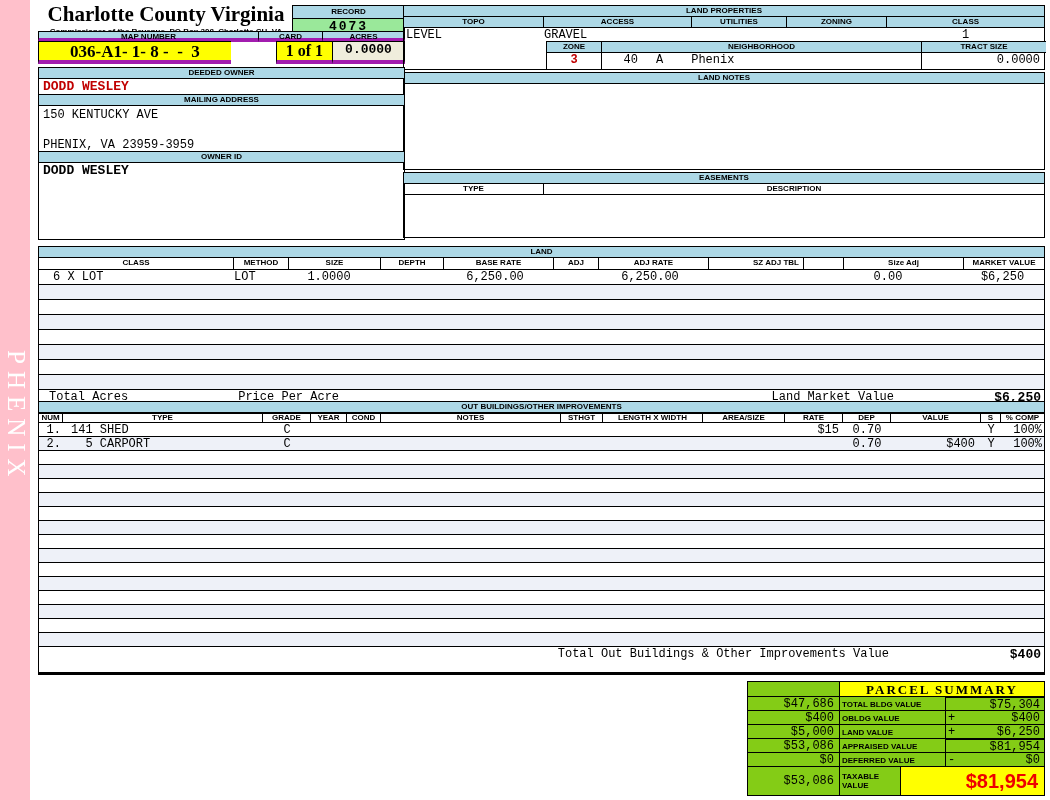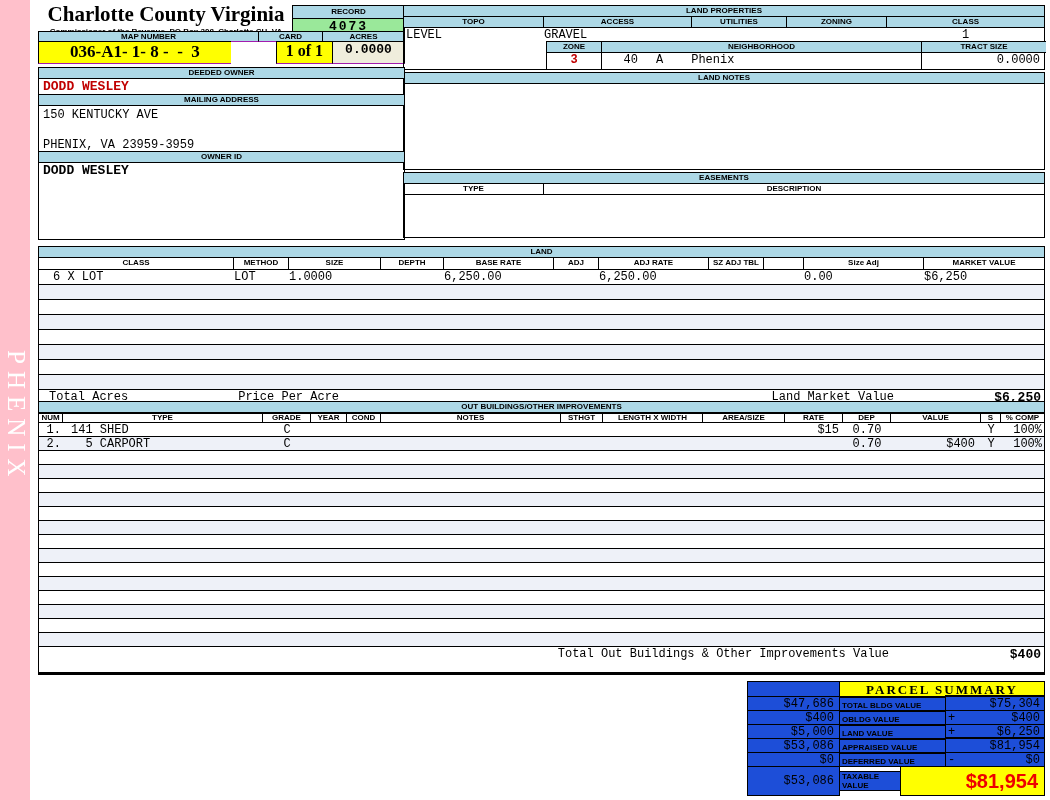--- a/index.html
+++ b/index.html
@@ -21,21 +21,21 @@
 
   
   #record-box{left:292px;top:5px;width:113px;}
   #record-box .hdr{height:12px;line-height:12px;border:1px solid #000;}
   #record-box .val{height:14px;line-height:14px;border:1px solid #000;border-top:none;background:#9AE89A;
      font:bold 13px "Liberation Mono",monospace;text-align:center;letter-spacing:2px;}
 
   
   #map-table{left:38px;top:31px;width:367px;}
   .frow{display:flex;}
-  .bcell{border-top:1px solid #000;border-bottom:1px solid #a21caf;border-left:1px solid #000;box-sizing:border-box;}
+  .bcell{border-top:1px solid #000;border-bottom:4px solid #a21caf;border-left:1px solid #000;box-sizing:border-box;}
   .bcell.last{border-right:1px solid #000;}
   #map-table .h{height:11px;line-height:10px;}
   #map-table .v{height:23px;line-height:22px;text-align:center;}
   .w-map{width:220px;} .w-card{width:64px;} .w-acres{width:83px;}
   .yellow{background:#FFFF00;}
   .cream{background:#EFEDDC;}
   #map-table .mapval{font:bold 17px "Liberation Serif",serif;white-space:pre;}
   #map-table .cardval{font:bold 16px "Liberation Serif",serif;margin-left:45px;}
   #map-table .acresval{font:bold 13px "Liberation Mono",monospace;}
 
@@ -87,25 +87,25 @@
   #easements .ty{width:140px;border-right:1px solid #000;box-sizing:border-box;}
   #easements .de{flex:1;}
 
   
   #land-box{left:38px;top:246px;width:1007px;border:1px solid #000;border-bottom:2px solid #000;box-sizing:border-box;}
   #land-box .bar{height:10px;line-height:10px;border-bottom:1px solid #000;}
   .lhdr{display:flex;height:11px;line-height:11px;border-bottom:1px solid #000;}
   .lhdr .c{font:bold 8px "Liberation Sans",sans-serif;text-align:center;border-right:1px solid #000;box-sizing:border-box;background:#fff;}
   .lhdr .c:last-child{border-right:none;}
   .lc0{width:195px;}.lc1{width:55px;}.lc2{width:92px;}.lc3{width:63px;}.lc4{width:110px;}.lc5{width:45px;}
-  .lc6{width:110px;}.lc7{width:55px;}.lc8{width:40px;}.lc9{width:120px;}.lc10{width:122px;flex:1;}
+  .lc6{width:110px;}.lc7{width:55px;margin-left:40px;}.lc8{width:40px;}.lc9{width:120px;}.lc10{width:122px;flex:1;}
   .ldata{display:flex;height:14px;line-height:14px;border-bottom:1px solid #000;font:12px "Liberation Mono",monospace;}
   .ldata .pl{padding-left:14px;box-sizing:border-box;}
   .ldata .ctr{text-align:left;}
-  .ldata .rt{text-align:left;box-sizing:border-box;}
+  .ldata .rt{text-align:center;box-sizing:border-box;}
   .fill{height:14px;border-bottom:1px solid #000;}
   .alt{background:#EEF1F8;}
   .ltotal{display:flex;height:22px;line-height:22px;font:12px "Liberation Mono",monospace;}
   .ltotal .ta{padding-left:10px;}
   .ltotal .ppa{margin-left:110px;}
   .ltotal .lmv{margin-left:auto;}
   .ltotal .val{width:150px;text-align:right;padding-right:3px;font-weight:bold;font-size:13px;box-sizing:border-box;}
 
   
   #outb-box{left:38px;top:401px;width:1007px;border:1px solid #000;border-bottom:3px solid #000;box-sizing:border-box;}
@@ -119,23 +119,23 @@
   .xrow{display:flex;height:13px;line-height:13px;border-bottom:1px solid #000;font:12px "Liberation Mono",monospace;}
   .xrow .rtc{text-align:right;box-sizing:border-box;}
   .xrow .ctc{text-align:center;}
   .xrow .pre{white-space:pre;padding-left:8px;box-sizing:border-box;}
   .xfill{height:13px;border-bottom:1px solid #000;}
   .xtotal{display:flex;height:25px;line-height:25px;font:12px "Liberation Mono",monospace;justify-content:flex-end;}
   .xtotal .val{width:155px;text-align:right;padding-right:3px;font-weight:bold;font-size:13px;box-sizing:border-box;}
 
   
   #parcel{left:747px;top:681px;width:298px;}
-  .ps-row{display:flex;align-items:center;}
+  .ps-row{display:flex;}
   .ps-row + .ps-row{margin-top:-1px;}
-  .ps-c{border:1px solid #000;box-sizing:border-box;background:#1d4ed8;}
+  .ps-c{border:1px solid #000;box-sizing:border-box;background:#84cc16;}
   .ps-c + .ps-c{margin-left:-1px;}
   .ps-prior{width:93px;font:12px "Liberation Mono",monospace;text-align:right;padding-right:5px;}
   .ps-label{width:107px;font:bold 8px "Liberation Sans",sans-serif;padding:3px 0 0 2px;}
   .ps-right{flex:1;display:flex;font:12px "Liberation Mono",monospace;}
   .ps-right .sign{width:13px;padding-left:2px;}
   .ps-right .v{flex:1;text-align:right;padding-right:4px;}
   .ps-hrow .ps-title{width:206px;background:#FFFF00;font:bold 13px "Liberation Serif",serif;
       letter-spacing:2px;text-align:center;height:16px;line-height:15px;}
   .ps-hrow .ps-blank{width:93px;height:16px;}
   .ps-row.r{height:15px;line-height:14px;}

